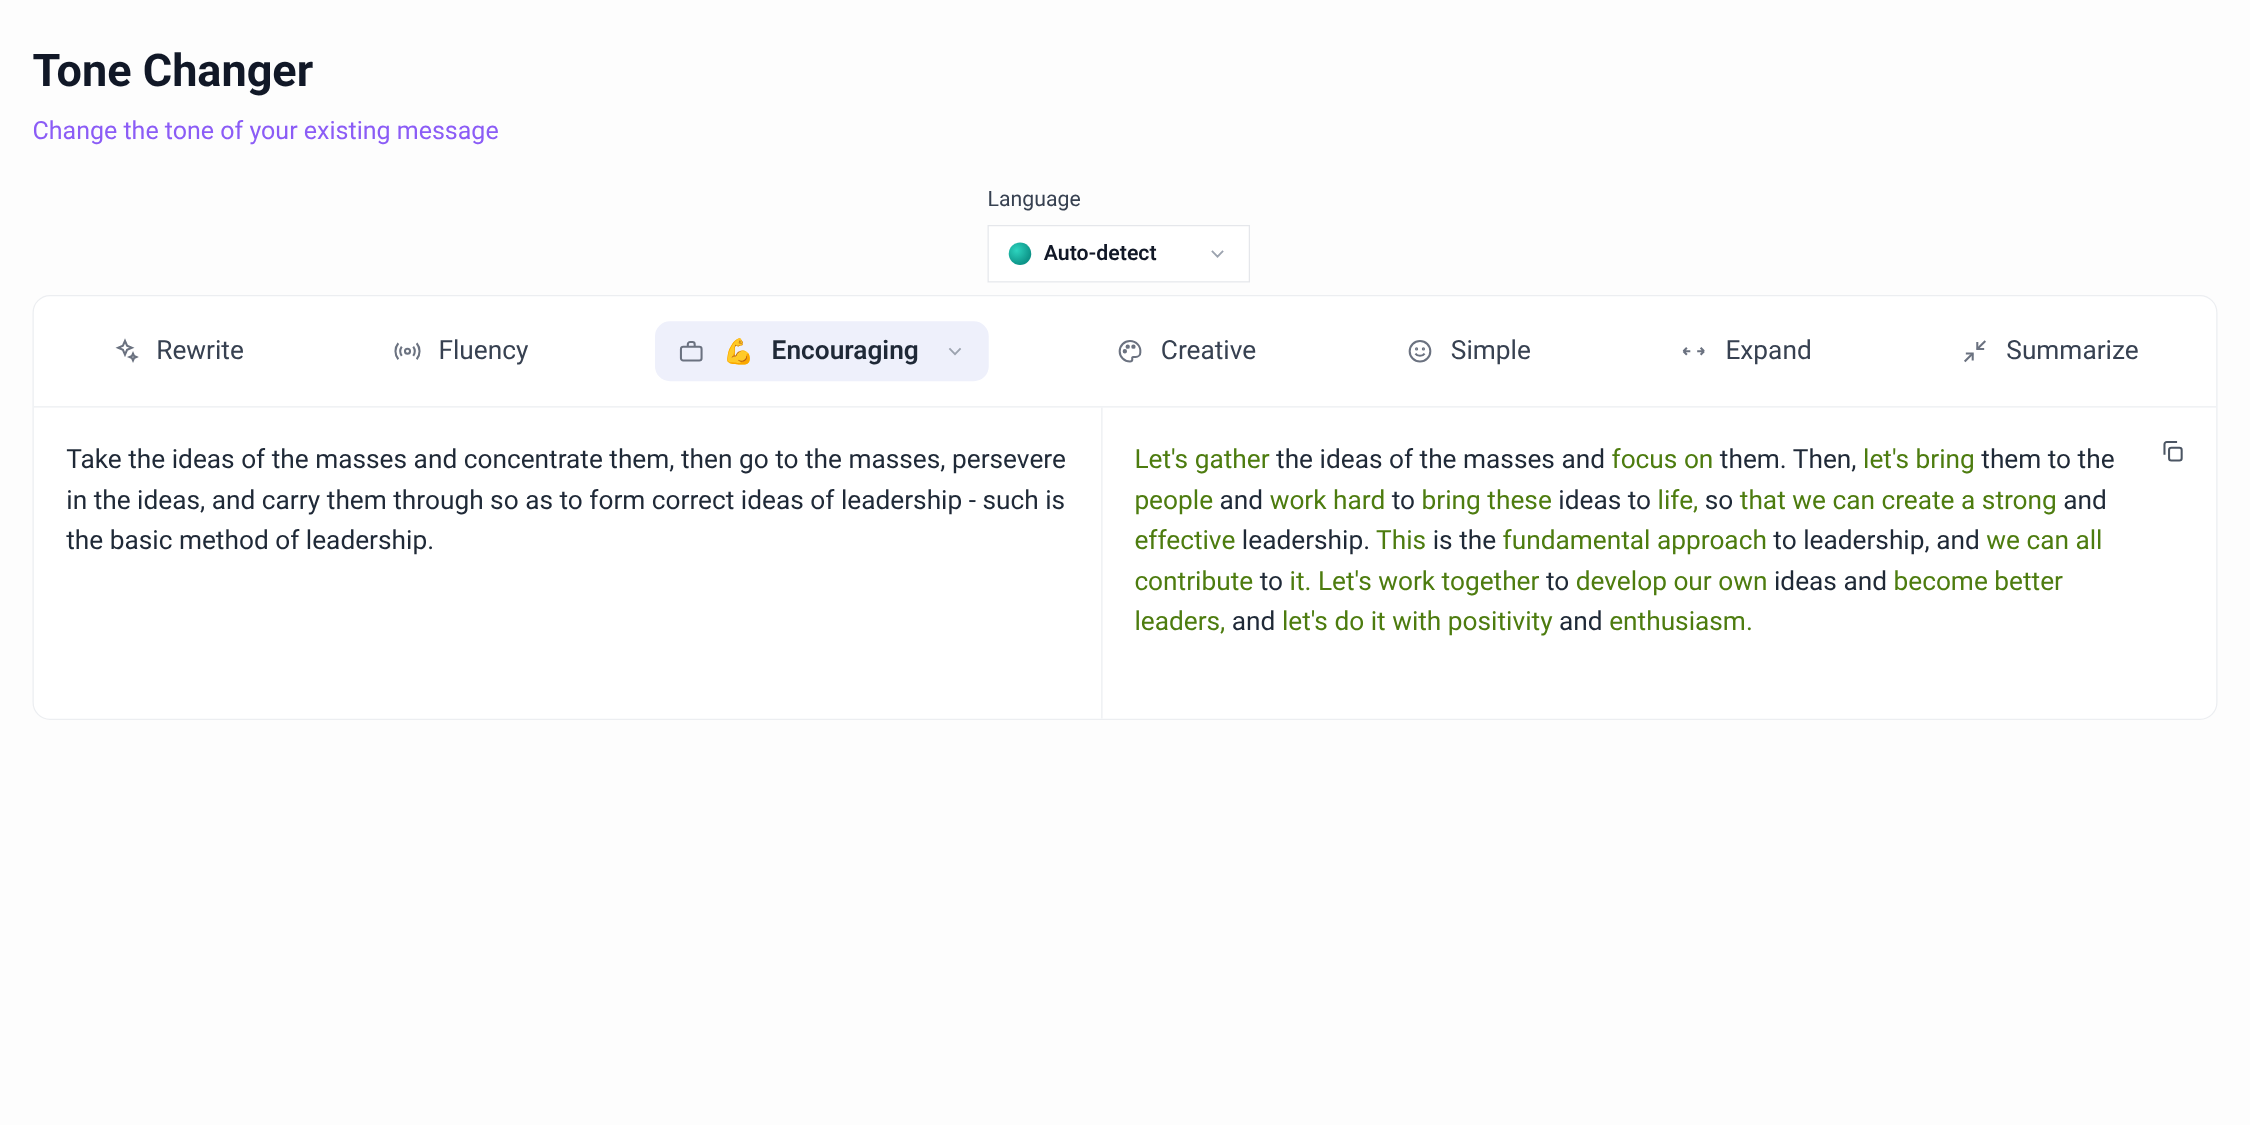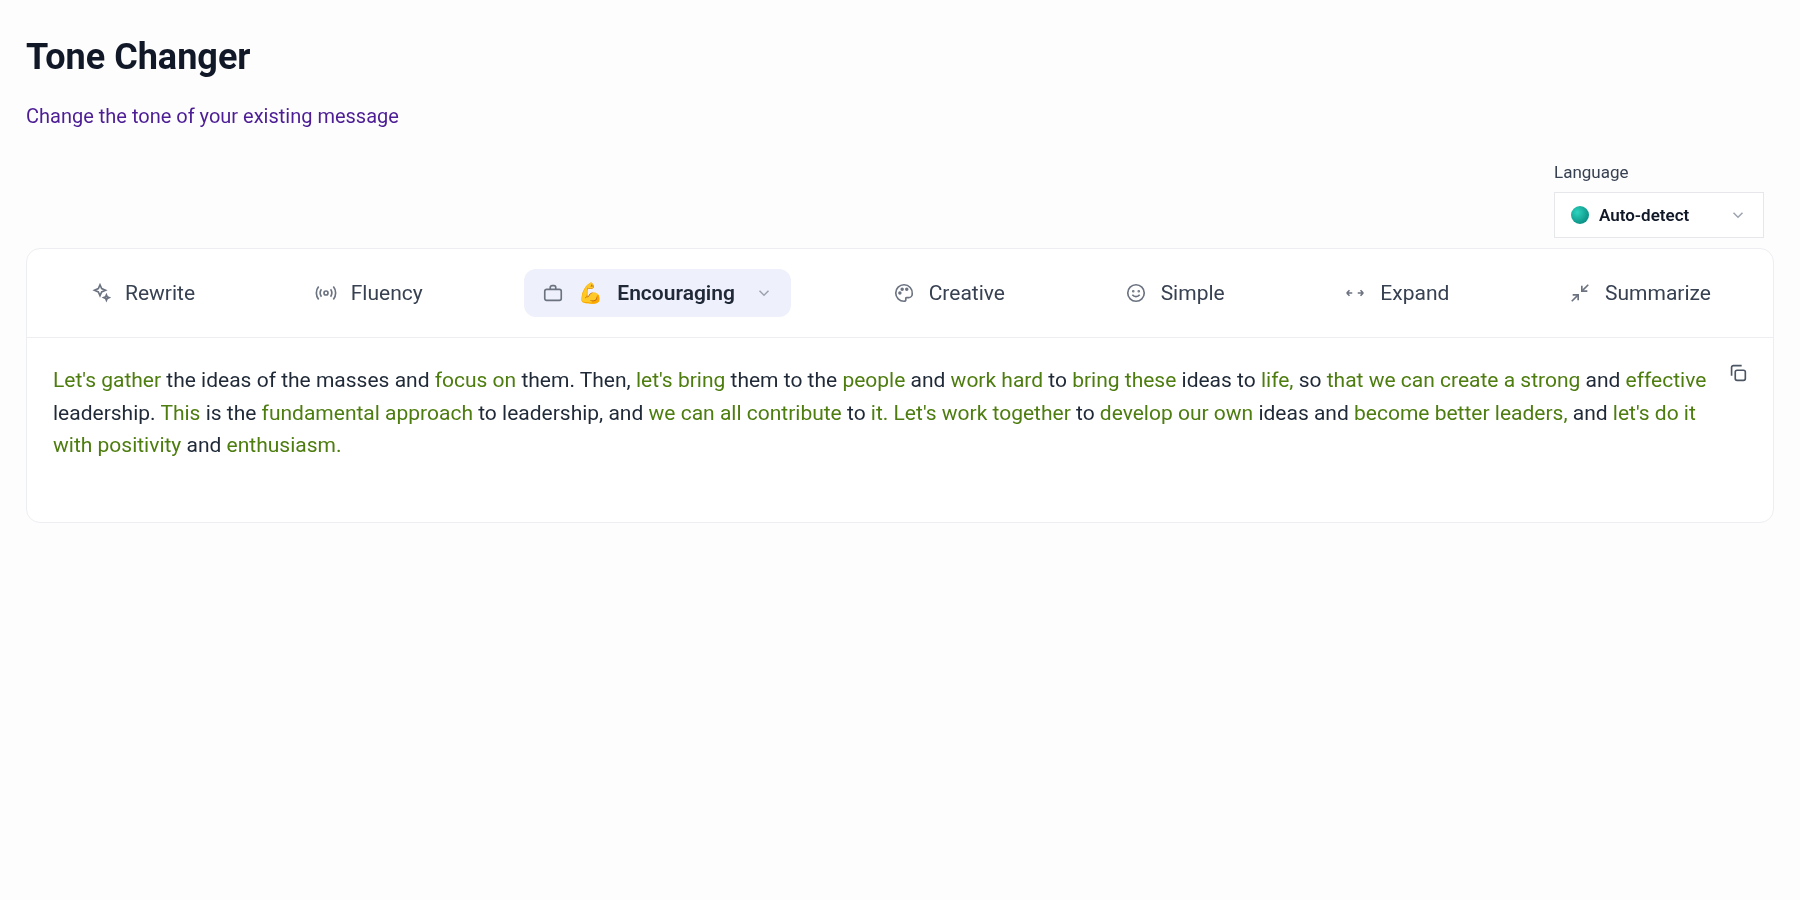--- a/index.html
+++ b/index.html
@@ -11,30 +11,30 @@
     height: 900px;
     overflow: hidden;
   }
   .page {
     padding: 36px 26px 0 26px;
   }
   .title {
     font-size: 36px;
     font-weight: 700;
     color: #111827;
-    margin-bottom: 26px;
+    margin-bottom: 14px;
   }
   .subtitle {
     font-size: 20px;
-    color: #4c1d95;
+    color: #8b5cf6;
     margin-bottom: 34px;
   }
   .lang-row {
     display: flex;
-    justify-content: flex-end;
+    justify-content: center;
     padding-right: 10px;
     margin-bottom: 10px;
   }
   .lang-col {
     display: flex;
     flex-direction: column;
     align-items: flex-start;
     gap: 10px;
   }
   .lang-label {
@@ -238,20 +238,21 @@
               <path d="M14 10l7-7"></path>
               <path d="M10 14l-7 7"></path>
             </svg>
         </span>
         <span>Summarize</span>
       </div>
 
     </div>
 
     <div class="content">
+      <div class="col left">Take the ideas of the masses and concentrate them, then go to the masses, persevere in the ideas, and carry them through so as to form correct ideas of leadership - such is the basic method of leadership.</div>
       <div class="col right" id="output-col">
         <span class="copy-btn">
           <svg width="22" height="22" viewBox="0 0 24 24" fill="none" stroke="currentColor" stroke-width="1.8">
               <rect x="9" y="9" width="11" height="11" rx="2"></rect>
               <path d="M5 15V6a2 2 0 0 1 2-2h9"></path>
             </svg>
         </span>
       <span class="hl">Let's gather</span><span> the ideas of the masses and </span><span class="hl">focus on</span><span> them. Then, </span><span class="hl">let's bring</span><span> them to the </span><span class="hl">people</span><span> and </span><span class="hl">work hard</span><span> to </span><span class="hl">bring these</span><span> ideas to </span><span class="hl">life,</span><span> so </span><span class="hl">that we can create a strong</span><span> and </span><span class="hl">effective</span><span> leadership. </span><span class="hl">This</span><span> is the </span><span class="hl">fundamental approach</span><span> to leadership, and </span><span class="hl">we can all contribute</span><span> to </span><span class="hl">it.</span><span> </span><span class="hl">Let's work together</span><span> to </span><span class="hl">develop our own</span><span> ideas and </span><span class="hl">become better leaders,</span><span> and </span><span class="hl">let's do it with positivity</span><span> and </span><span class="hl">enthusiasm.</span></div>
     </div>
   </div>

